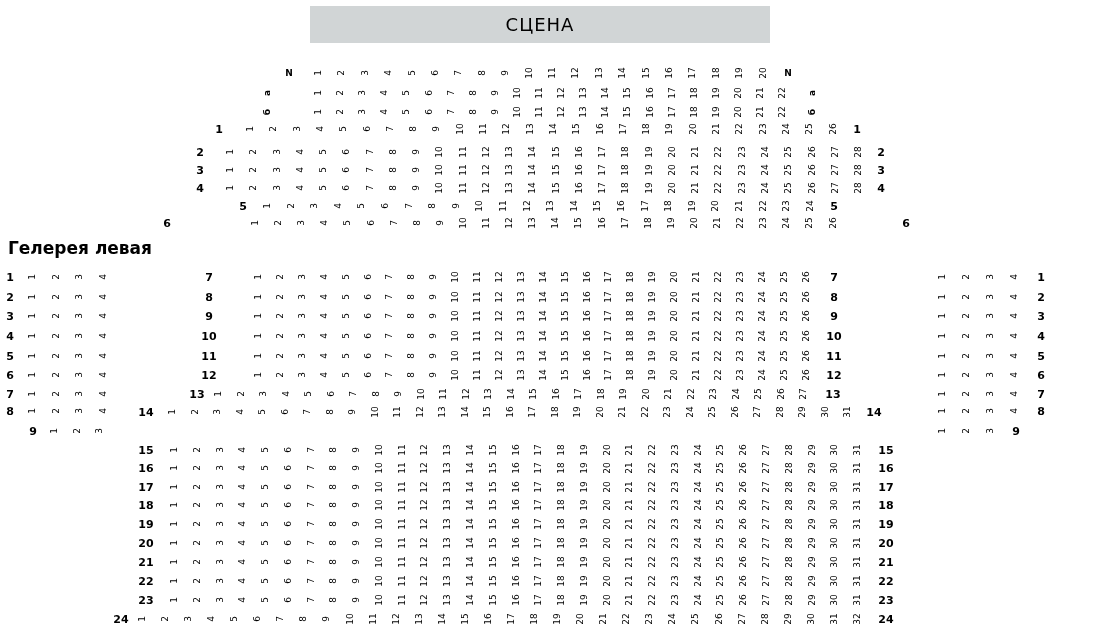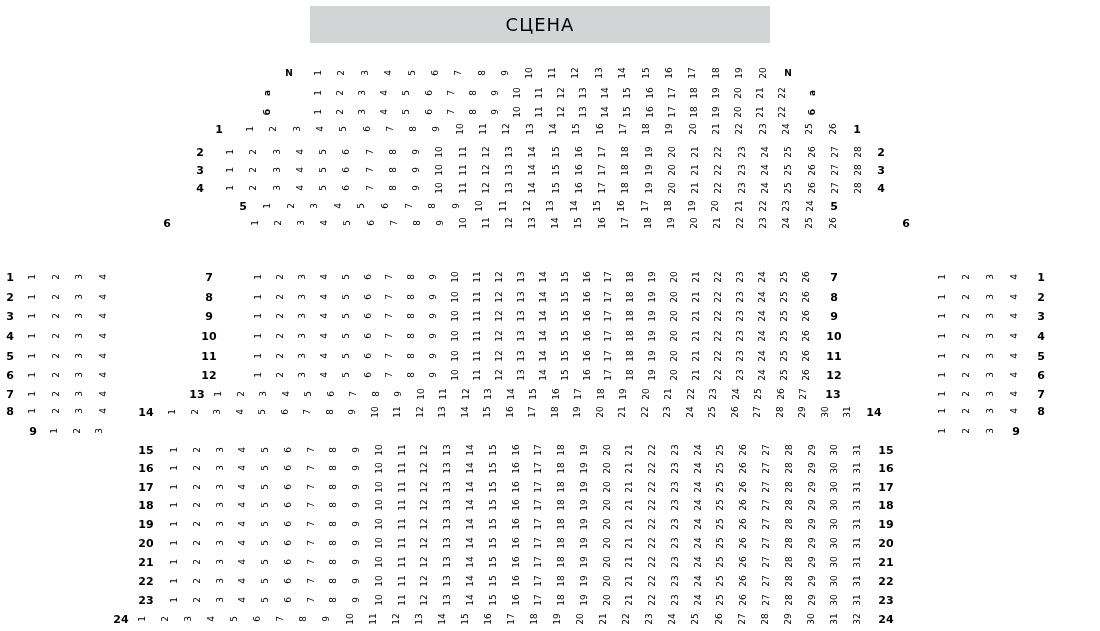--- a/index.html
+++ b/index.html
@@ -18,20 +18,21 @@
   .row-label.sm{font-size:9px;line-height:9px;}
   .row-label.rot{transform:translate(-50%,-50%) rotate(-90deg);}
 </style>
 </head>
 <body>
 
 <div class="canvas">
   <div class="stage" style="background: rgb(209, 213, 214);">
     <span class="stage-label">СЦЕНА</span>
   </div>
+  <div class="gal-title left">Гелерея левая</div>
   <div id="rows-root">
       <span class="row-label sm" style="left: 289px; top: 73px;">N</span>
       <span class="row-label sm" style="left: 788px; top: 73px;">N</span>
       <span class="seat" style="left: 318px; top: 73px;">1</span>
       <span class="seat" style="left: 341.4px; top: 73px;">2</span>
       <span class="seat" style="left: 364.8px; top: 73px;">3</span>
       <span class="seat" style="left: 388.2px; top: 73px;">4</span>
       <span class="seat" style="left: 411.6px; top: 73px;">5</span>
       <span class="seat" style="left: 435px; top: 73px;">6</span>
       <span class="seat" style="left: 458.4px; top: 73px;">7</span>

